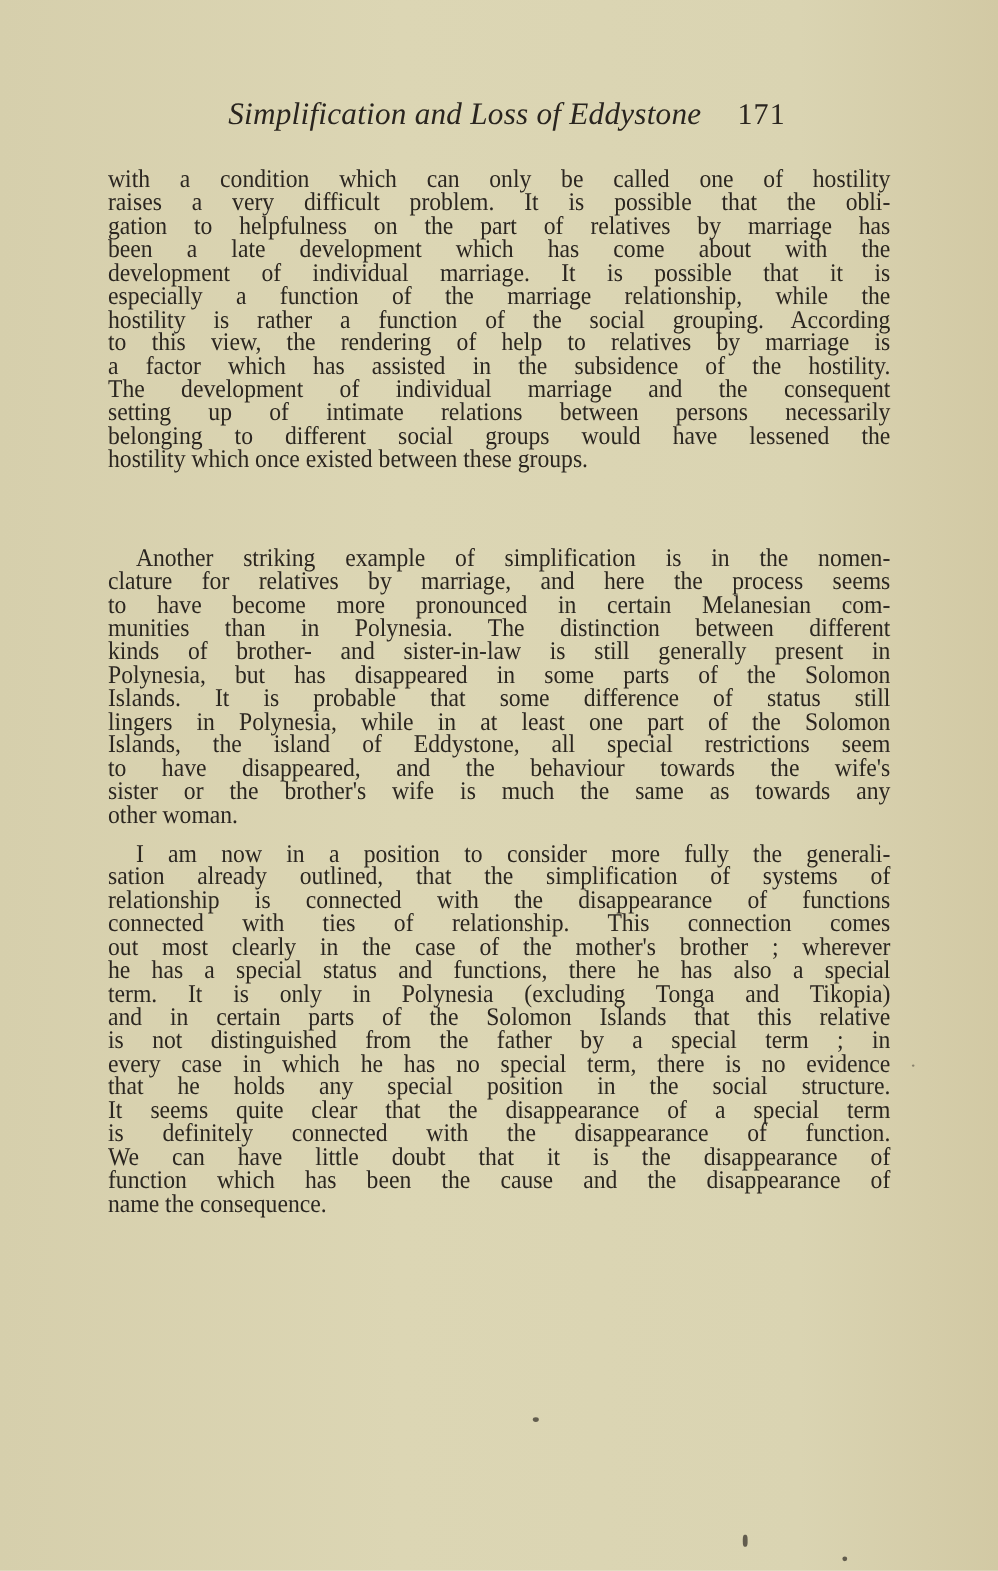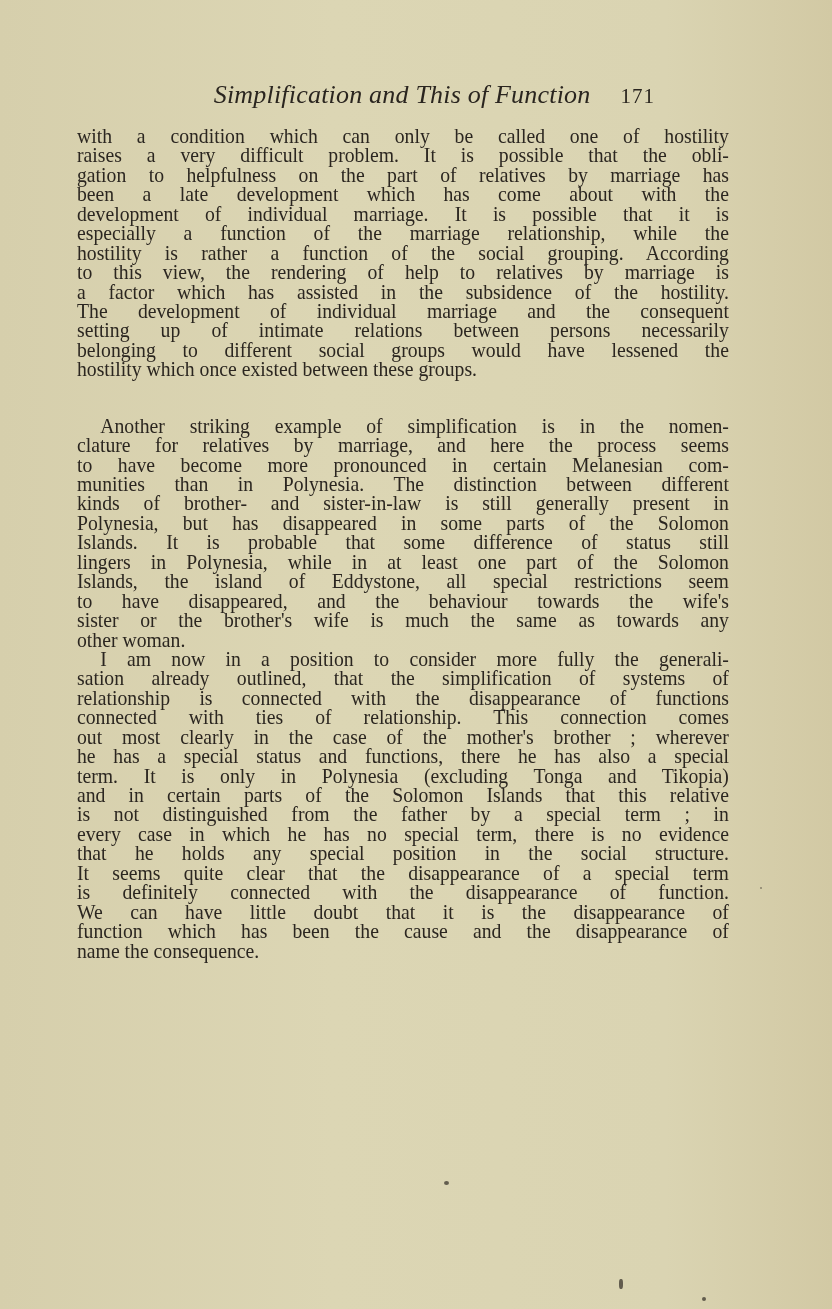--- a/index.html
+++ b/index.html
@@ -32,32 +32,32 @@
       justify-content: flex-end;
       gap: 30px;
     }
     .running-title {
       font-style: italic;
       font-size: 26px;
       letter-spacing: 0.2px;
       color: #2a251f;
     }
     .page-number {
-      font-size: 21px;
+      font-size: 25px;
       letter-spacing: 1px;
       color: #2a251f;
     }
     .body-text {
       position: absolute;
       top: 127px;
       left: 0;
       width: 652px;
     }
     .paragraph {
-      margin: 0;
+      margin: 13px;
     }
     .line {
       display: block;
       font-size: 21.2px;
       line-height: 19.45px;
       height: 19.45px;
       white-space: nowrap;
       text-align: justify;
       text-align-last: justify;
       transform: scaleX(0.93);
@@ -78,21 +78,21 @@
       position: absolute;
       border-radius: 50%;
       background: #3a342c;
       opacity: 0.75;
     }
   </style>
 </head>
 <body>
 
 <div class="running-head">
-  <span class="running-title">Simplification and This of Function</span>
+  <span class="running-title">Simplification and Loss of Eddystone</span>
   <span class="page-number">171</span>
 </div>
 
 <div class="page">
   <div class="body-text">
 
     <div class="paragraph">
       <span class="line">with a condition which can only be called one of hostility</span>
       <span class="line">raises a very difficult problem.  It is possible that the obli-</span>
       <span class="line">gation to helpfulness on the part of relatives by marriage has</span>

